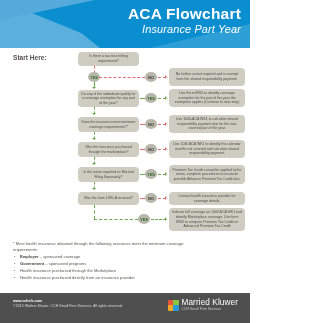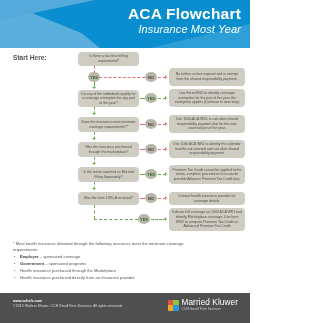--- a/index.html
+++ b/index.html
@@ -79,21 +79,21 @@
 
   <div class="header">
     <svg class="hdr-shape" viewBox="0 0 250 48" preserveAspectRatio="none">
       <rect x="0" y="0" width="250" height="48" fill="#5aafdd"></rect>
       <polygon points="0,0 250,0 250,48 118,48" fill="#0b8ed0"></polygon>
       <polygon points="250,0 250,48 100,48 40,0" fill="#0b8ed0"></polygon>
       <polygon points="250,24 250,48 150,48" fill="#2d9fd6"></polygon>
       <polygon points="0,0 95,0 0,20" fill="#54abdb"></polygon>
     </svg>
     <div class="hdr-title">ACA Flowchart</div>
-    <div class="hdr-sub">Insurance Most Year</div>
+    <div class="hdr-sub">Insurance Part Year</div>
   </div>
 
   <div class="start-label">Start Here:</div>
 
   <div class="qbox" style="left:78px;top:52px;width:61px;height:14px;">Is there a tax return filing requirement?</div>
 
   <div class="dash-v" style="left:94px;top:66px;height:7px;"></div>
   <div class="badge yes" style="left:88px;top:72px;">YES</div>
   <div class="dash-v green" style="left:94px;top:82px;height:6px;"></div>
   <div class="arrow-d green" style="left:92px;top:87px;"></div>

